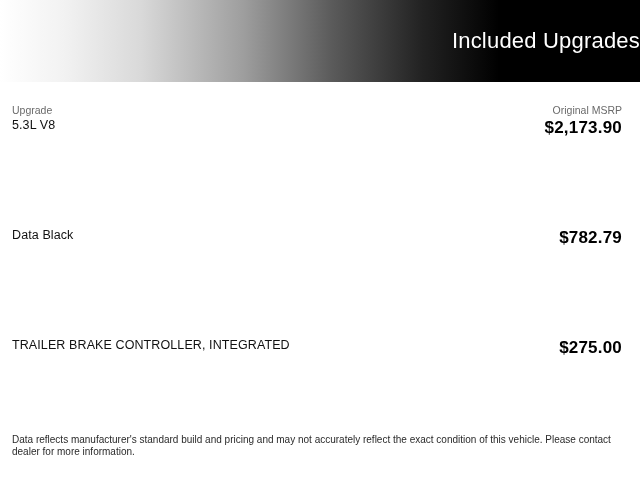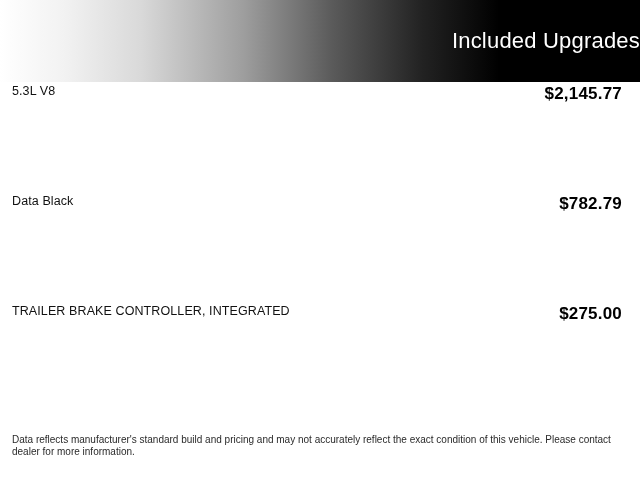--- a/index.html
+++ b/index.html
@@ -93,26 +93,30 @@
 </style>
 </head>
 <body>
 
 <div class="page">
 
   <div class="banner">
     <div class="banner-title">Included Upgrades</div>
   </div>
 
+  <div class="col-head">
+    <div class="col-head-left">Upgrade</div>
+    <div class="col-head-right">Original MSRP</div>
+  </div>
 
   <div class="rows">
 
     <div class="row">
       <div class="row-label">5.3L V8</div>
-      <div class="row-price">$2,145.77</div>
+      <div class="row-price">$2,173.90</div>
     </div>
 
     <div class="row">
       <div class="row-label">Data Black</div>
       <div class="row-price">$782.79</div>
     </div>
 
     <div class="row">
       <div class="row-label">TRAILER BRAKE CONTROLLER, INTEGRATED</div>
       <div class="row-price">$275.00</div>

